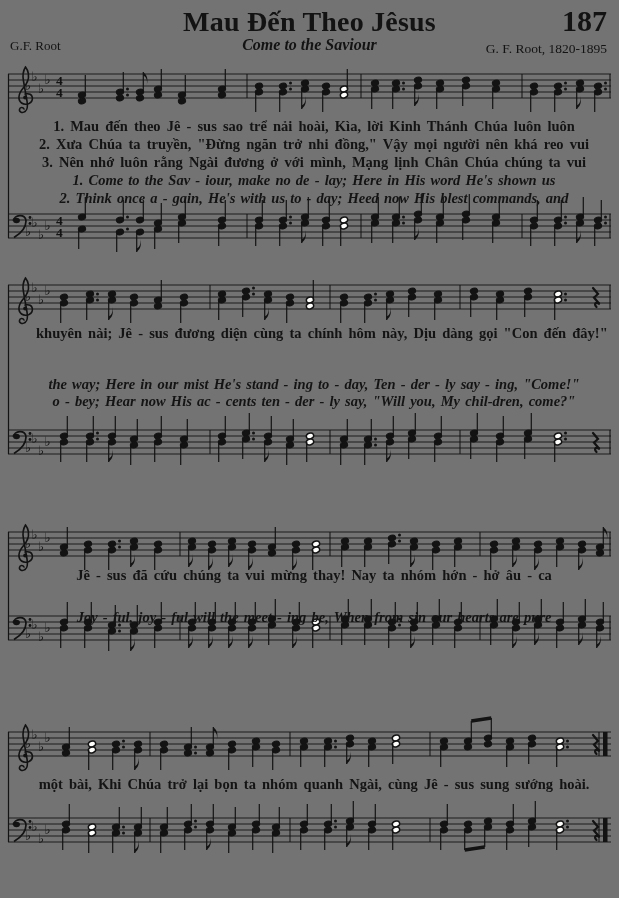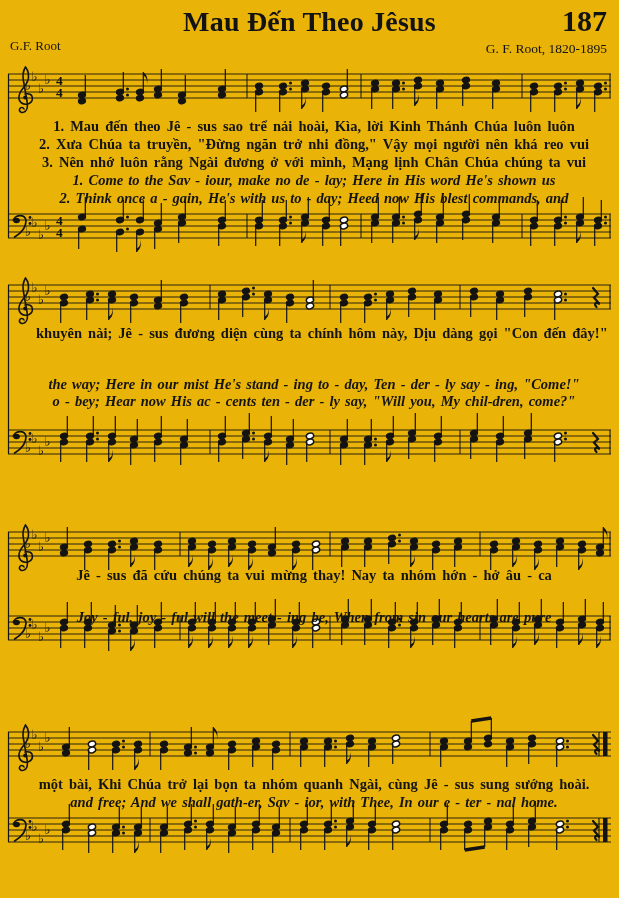--- a/index.html
+++ b/index.html
@@ -1,20 +1,20 @@
 <!DOCTYPE html>
 <html><head>
 <meta charset="utf-8">
 <style>
   html,body{margin:0;padding:0;background:#e8e8e8;}
   .page{
     position:relative;
     width:619px;height:898px;
     margin:0 auto;
-    background:#eab308;
+    background:#737373;
     overflow:hidden;
     font-family:"Liberation Serif", serif;
     color:#131313;
   }
   .hdr-title{
     position:absolute;top:6px;left:0;width:619px;
     text-align:center;font-size:28px;font-weight:700;letter-spacing:.2px;
   }
   .hdr-number{
     position:absolute;top:4px;right:12px;
@@ -39,20 +39,21 @@
     word-spacing:2.5px;color:#141414;
   }
   .lyric.eng{font-style:italic;word-spacing:1.5px;}
 </style>
 </head>
 <body>
 
 <div class="page">
   <div class="hdr-title">Mau Đến Theo Jêsus</div>
   <div class="hdr-number">187</div>
+  <div class="hdr-subtitle">Come to the Saviour</div>
   <div class="hdr-composer-left">G.F. Root</div>
   <div class="hdr-composer-right">G. F. Root, 1820-1895</div>
 
   <svg id="score-svg" width="619" height="898" viewBox="0 0 619 898">
       <line x1="8" y1="74" x2="611" y2="74" stroke="#131313" stroke-width="0.9"></line>
       <line x1="8" y1="80" x2="611" y2="80" stroke="#131313" stroke-width="0.9"></line>
       <line x1="8" y1="86" x2="611" y2="86" stroke="#131313" stroke-width="0.9"></line>
       <line x1="8" y1="92" x2="611" y2="92" stroke="#131313" stroke-width="0.9"></line>
       <line x1="8" y1="98" x2="611" y2="98" stroke="#131313" stroke-width="0.9"></line>
       <g transform="translate(12,74)" stroke="#131313" fill="none" stroke-width="1.6" stroke-linecap="round">
@@ -928,15 +929,14 @@
       <div class="lyric" style="top: 136px;">2. Xưa Chúa ta truyền, "Đừng ngăn trở nhi đồng," Vậy mọi người nên khá reo vui</div>
       <div class="lyric" style="top: 154px; text-align: center;">3. Nên nhớ luôn rằng Ngài đương ở với mình, Mạng lịnh Chân Chúa chúng ta vui</div>
       <div class="lyric eng" style="top: 172px;">1. Come to the Sav - iour, make no de - lay; Here in His word He's shown us</div>
       <div class="lyric eng" style="top: 190px;">2. Think once a - gain, He's with us to - day; Heed now His blest commands, and</div>
       <div class="lyric" style="top: 325px;">khuyên nài; Jê - sus đương diện cùng ta chính hôm này, Dịu dàng gọi "Con đến đây!"</div>
       <div class="lyric eng" style="top: 376px;">the way; Here in our mist He's stand - ing to - day, Ten - der - ly say - ing, "Come!"</div>
       <div class="lyric eng" style="top: 393px; font-family: Liberation Serif, serif;">o - bey; Hear now His ac - cents ten - der - ly say, "Will you, My chil-dren, come?"</div>
       <div class="lyric" style="top: 567px;">Jê - sus đã cứu chúng ta vui mừng thay! Nay ta nhóm hớn - hở âu - ca</div>
       <div class="lyric eng" style="top: 585px; margin-top: 24px;">Joy - ful, joy - ful will the meet - ing be, When from sin our hearts are pure</div>
       <div class="lyric" style="top: 776px;">một bài, Khi Chúa trở lại bọn ta nhóm quanh Ngài, cùng Jê - sus sung sướng hoài.</div>
-      <div class="lyric eng" style="top: 794px;">and free; And we shall gath-er, Sav - ior, with Thee, In our e - ter - nal home.</div>
     </div>
 </div>
 
 </body></html>

